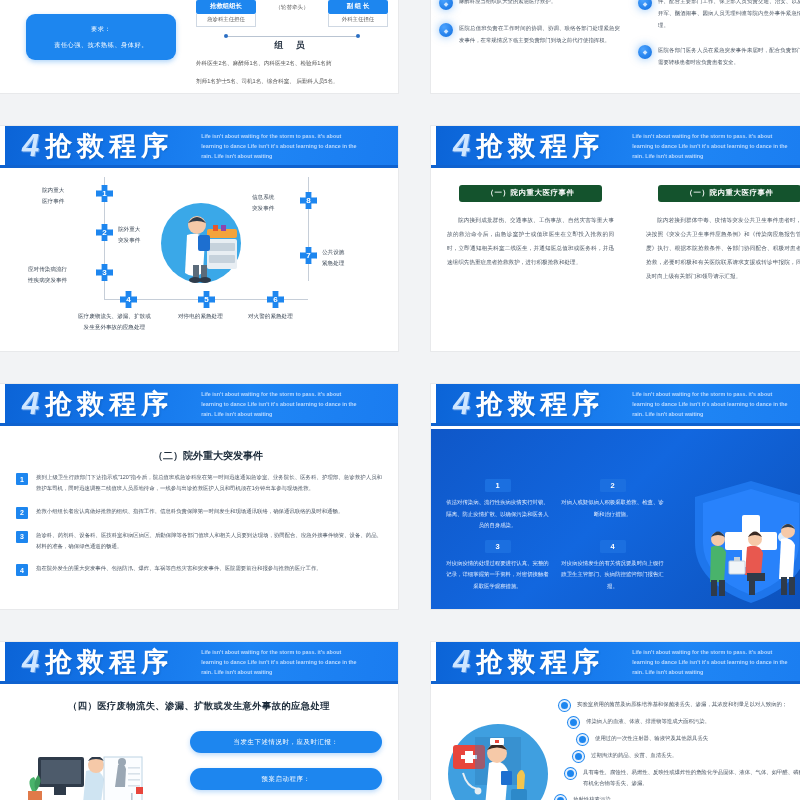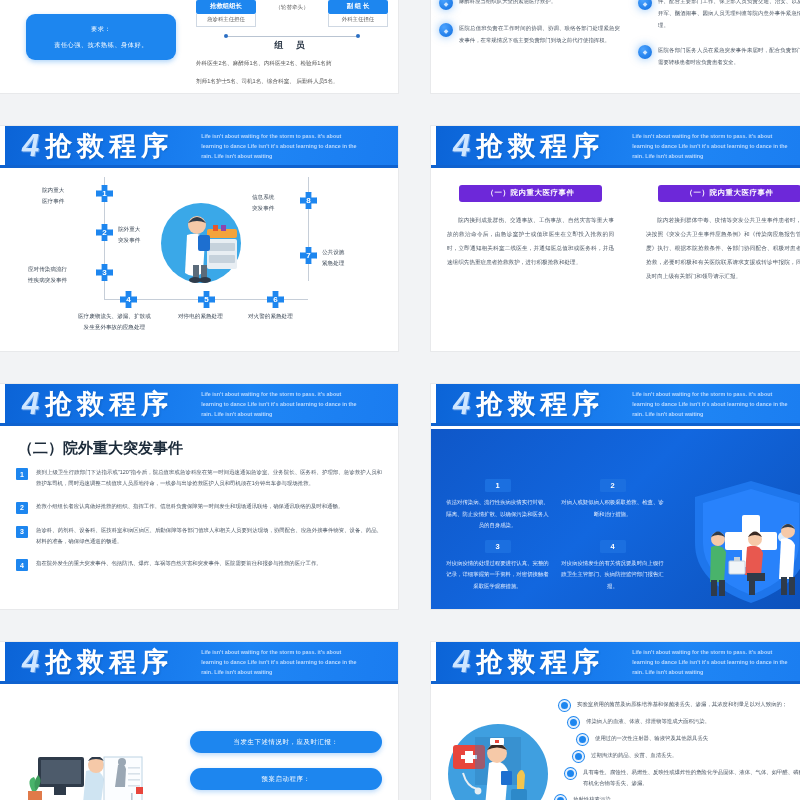--- a/index.html
+++ b/index.html
@@ -122,28 +122,28 @@
     text-align:center; white-space:nowrap;
   }
   .doctor-art {
     position:absolute; left:157px; top:28px; width:88px; height:88px;
   }
 
   
   .col2 { position:absolute; inset:0; display:flex; }
   .col2 .col { flex:1; padding:14px 16px 0; }
   .hpill {
-    background:#6d28d9; color:#fff; font-size:7.4px; font-weight:bold;
+    background:#14532d; color:#fff; font-size:7.4px; font-weight:bold;
     border-radius:3px; text-align:center; padding:3.4px 0; margin:0 12px 12px;
     letter-spacing:.6px;
   }
   .ptxt { font-size:5.6px; color:#4a5562; line-height:2.5; text-align:justify; text-indent:11px; }
 
   
-  .hleft { font-size:15px; font-weight:bold; color:#1c2b3a; margin:10px 0 9px 18px; }
+  .hleft { font-size:10px; font-weight:bold; color:#1c2b3a; margin:20px 0 9px 18px;text-align:center; }
   .nrow { display:flex; gap:8px; margin:0 16px 11px 16px; align-items:flex-start; }
   .nsq {
     flex:none; width:12px; height:12px; background:#1d86ef; color:#fff;
     font-size:7px; font-weight:bold; display:flex; align-items:center;
     justify-content:center; border-radius:1px; margin-top:1px;
   }
   .nrow p { font-size:5.4px; color:#4a5562; line-height:2.1; text-align:justify; }
 
   
   .s5body { background: linear-gradient(135deg,#0f57c8 0%,#1267df 45%,#0c4fb8 100%); }
@@ -447,20 +447,21 @@
     </div>
   </div>
 
   <div class="slide">
     <div class="banner">
       <div class="banner-num">4</div>
       <div class="banner-title">抢救程序</div>
       <div class="banner-sub">Life isn't about waiting for the storm to pass. it's about learning to dance Life isn't it's about learning to dance in the rain. Life isn't about waiting</div>
     </div>
     <div class="body">
+      <div class="hcenter">（四）医疗废物流失、渗漏、扩散或发生意外事故的应急处理</div>
       <div class="desk-art">
         <svg viewBox="0 0 160 112" width="160" height="112">
           <rect x="24" y="14" width="46" height="30" rx="2" fill="#2f3b4a"></rect>
           <rect x="27" y="17" width="40" height="24" fill="#4d5b6b"></rect>
           <rect x="40" y="44" width="12" height="8" fill="#2f3b4a"></rect>
           <rect x="14" y="58" width="108" height="8" fill="#8fc9b4"></rect>
           <rect x="14" y="66" width="108" height="6" fill="#d7e2ea"></rect>
           <rect x="14" y="78" width="108" height="7" fill="#53a8d8"></rect>
           <rect x="14" y="85" width="108" height="24" fill="#e4eaf0"></rect>
           <rect x="56" y="66" width="20" height="42" fill="#c2d4e0"></rect>

